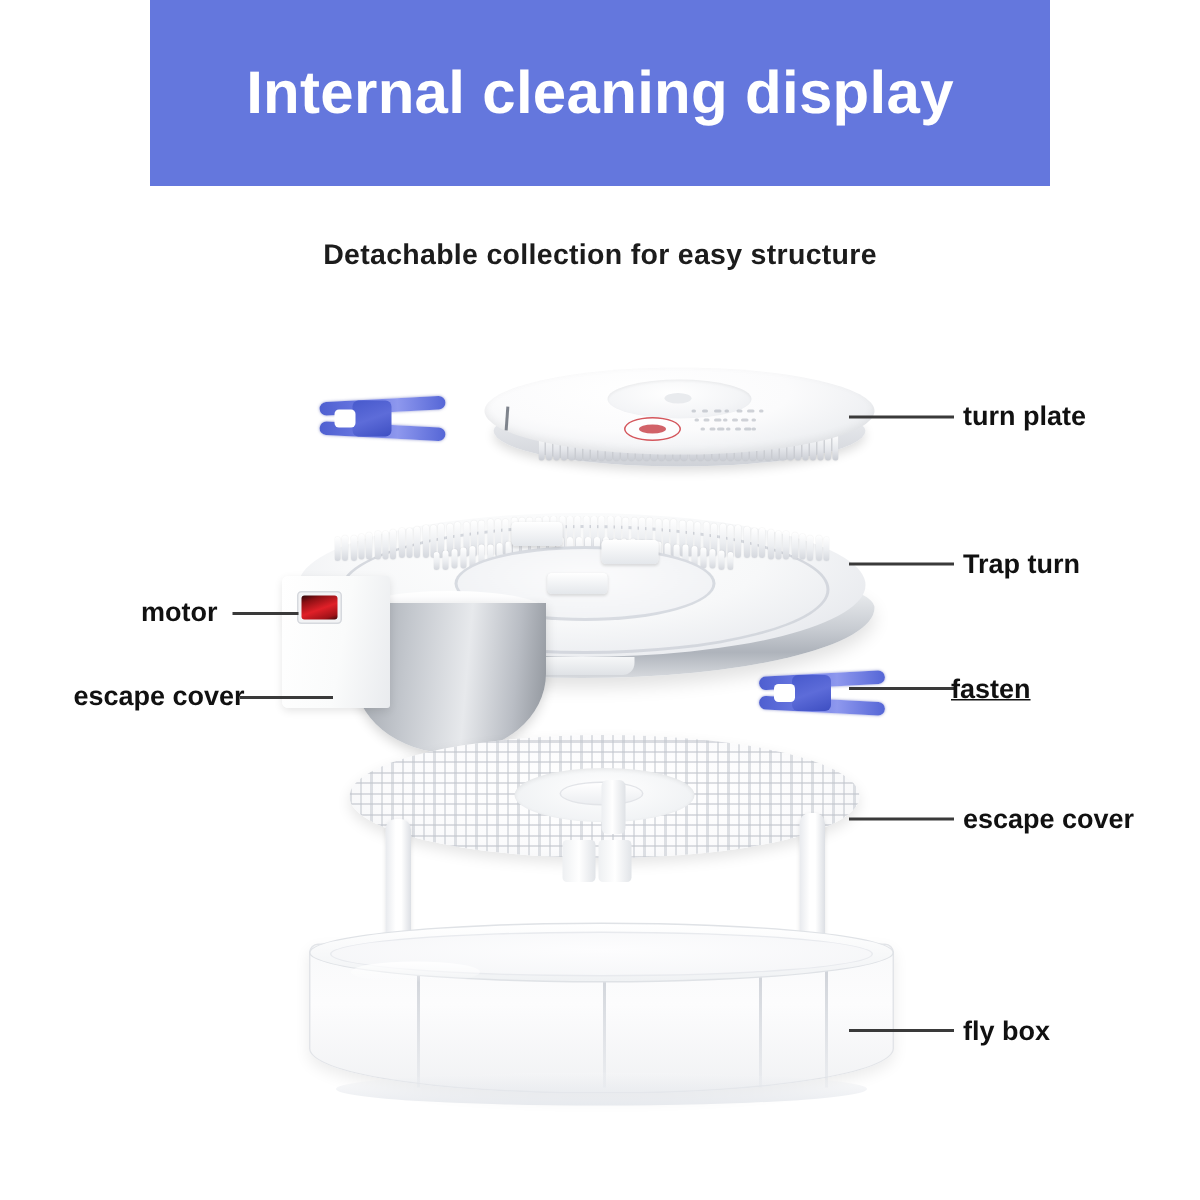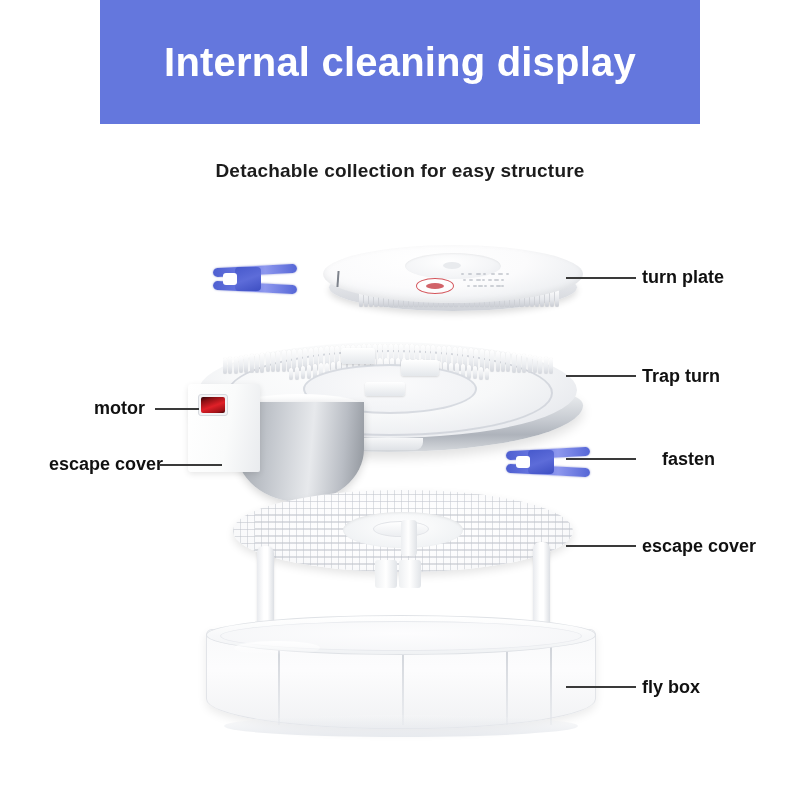--- a/index.html
+++ b/index.html
@@ -564,21 +564,21 @@
 
 </div>
 
 <div class="leader" style="left:566px;top:277px;width:70px;"></div>
 <div class="callout right" style="left:642px;top:268px;">turn plate</div>
 
 <div class="leader" style="left:566px;top:375px;width:70px;"></div>
 <div class="callout right" style="left:642px;top:367px;">Trap turn</div>
 
 <div class="leader" style="left:566px;top:458px;width:70px;"></div>
-<div class="callout right" style="left:662px;top:450px;">fasten</div>
+<div class="callout right" style="left:634px;top:450px;text-decoration:underline;">fasten</div>
 
 <div class="leader" style="left:566px;top:545px;width:70px;"></div>
 <div class="callout right" style="left:642px;top:537px;">escape cover</div>
 
 <div class="leader" style="left:566px;top:686px;width:70px;"></div>
 <div class="callout right" style="left:642px;top:678px;">fly box</div>
 
 <div class="leader" style="left:155px;top:408px;width:44px;"></div>
 <div class="callout left" style="left:94px;top:399px;">motor</div>
 

